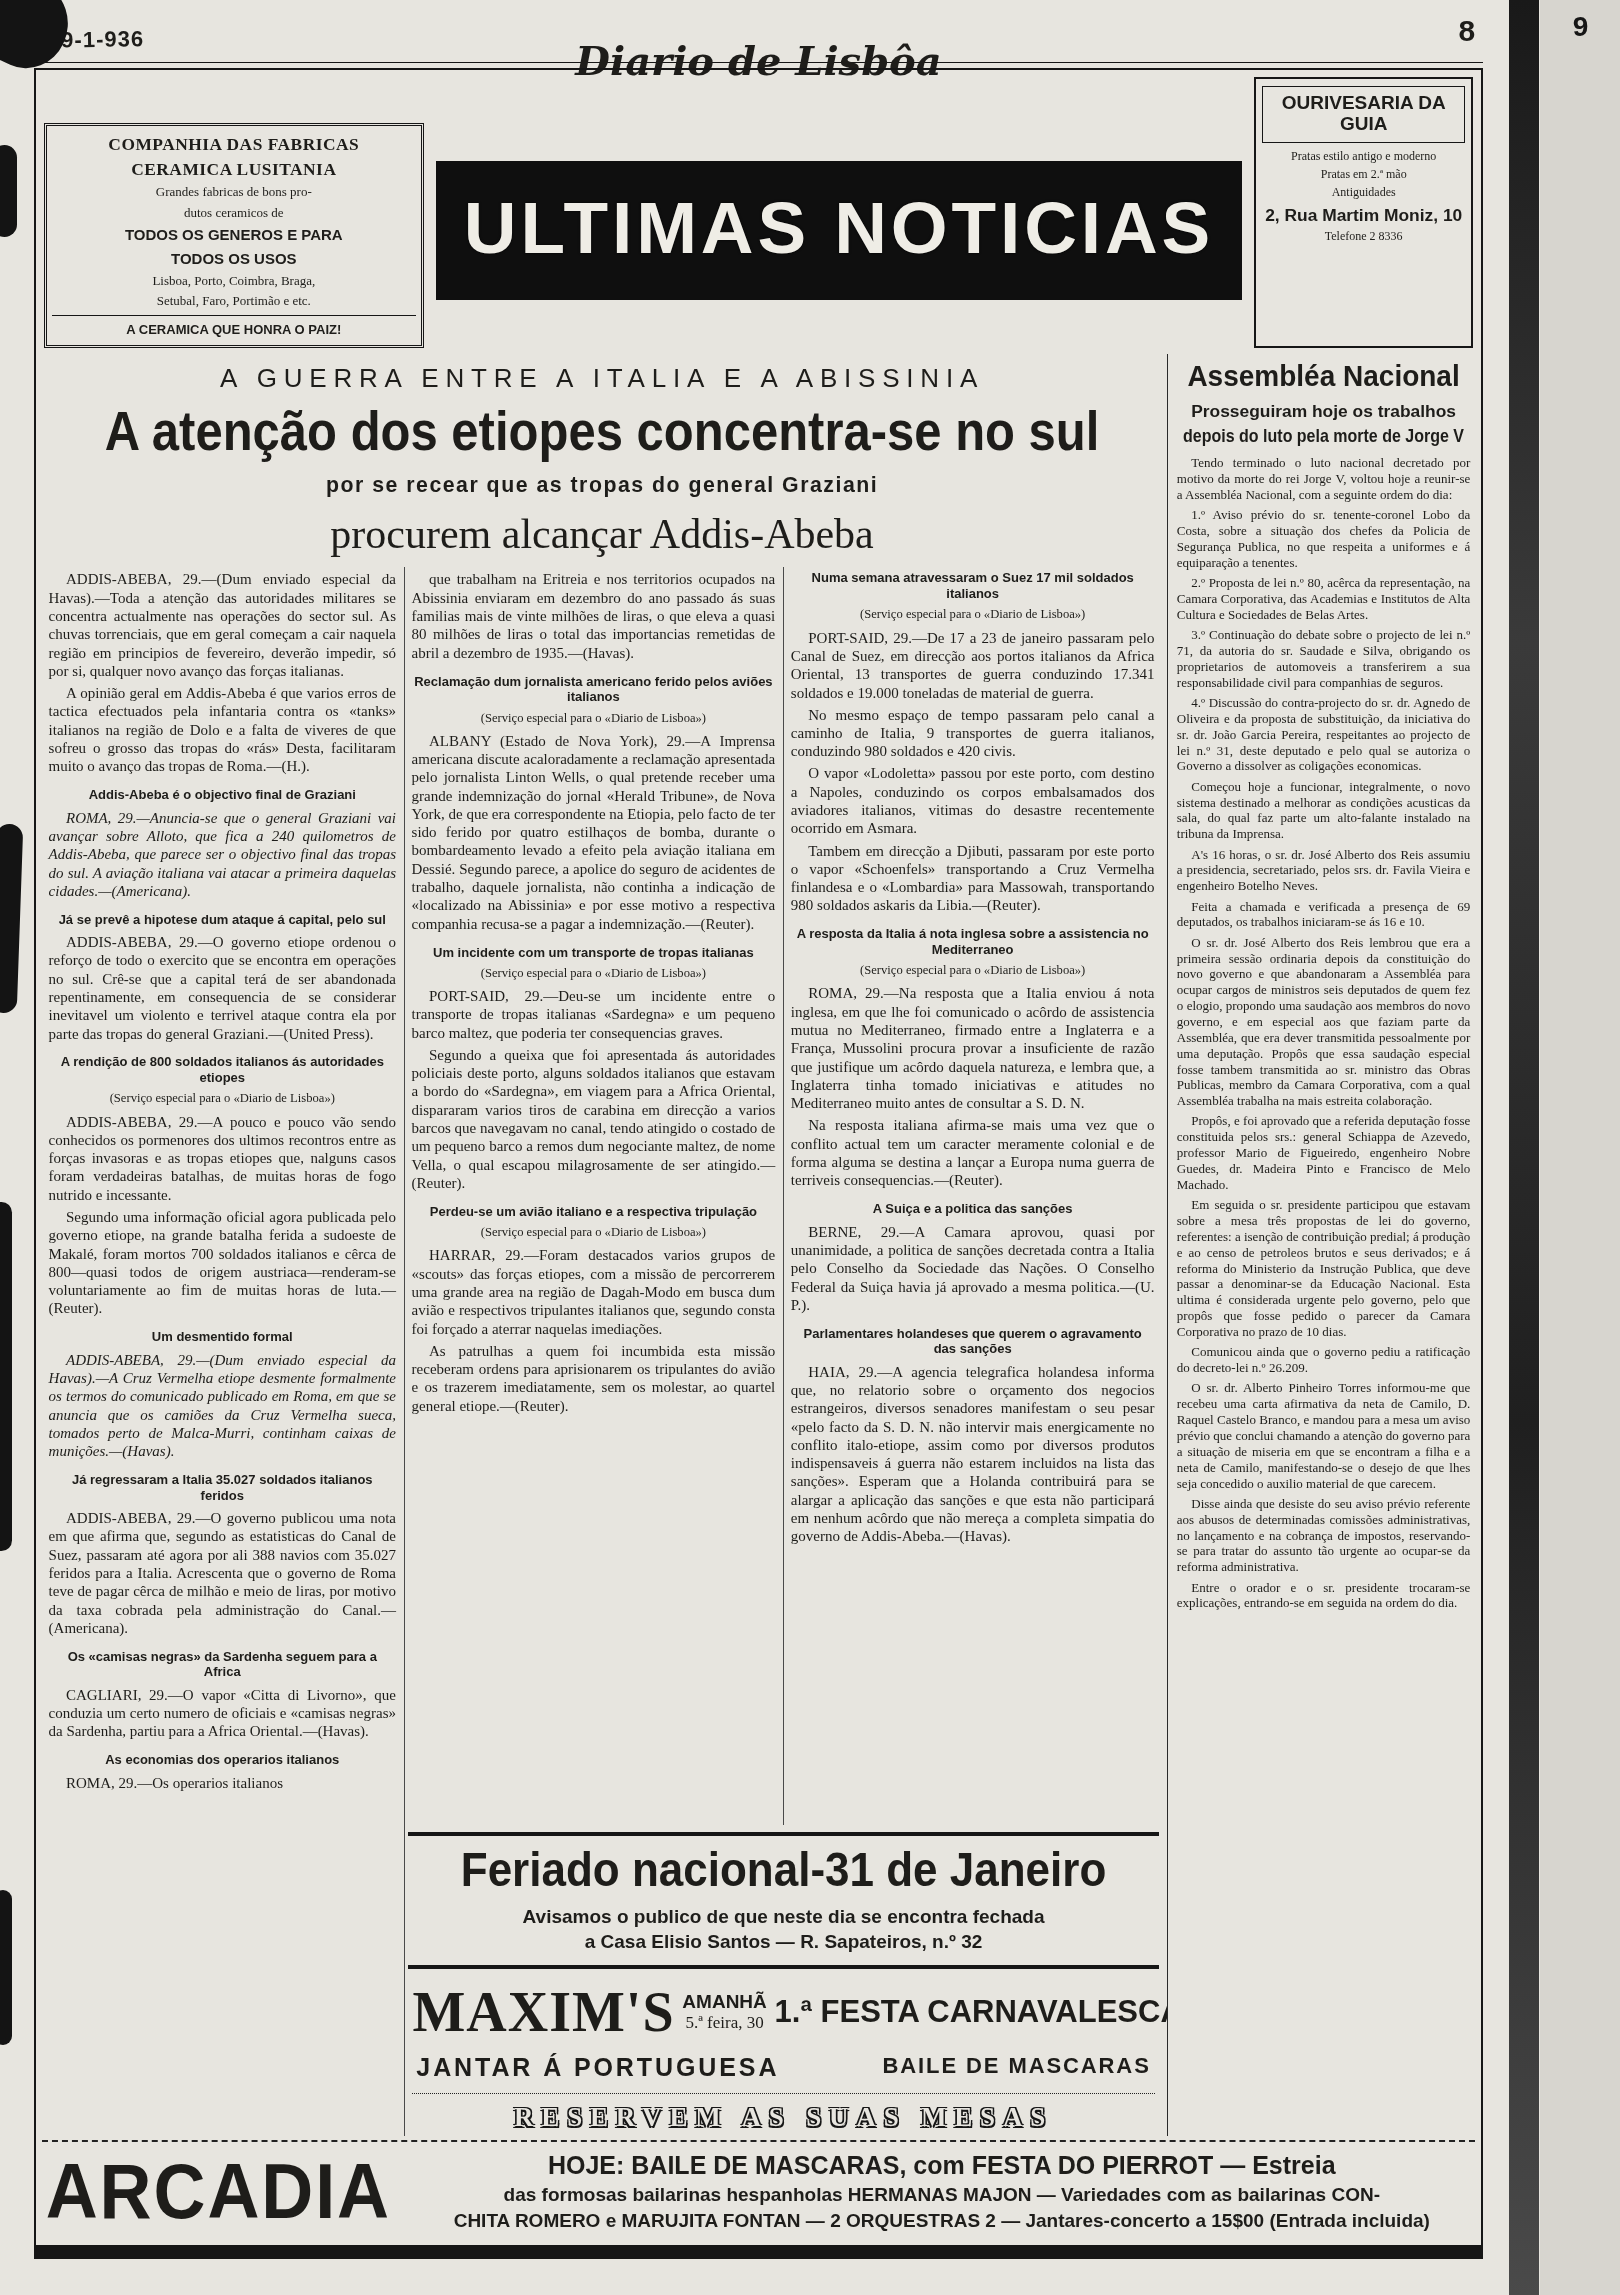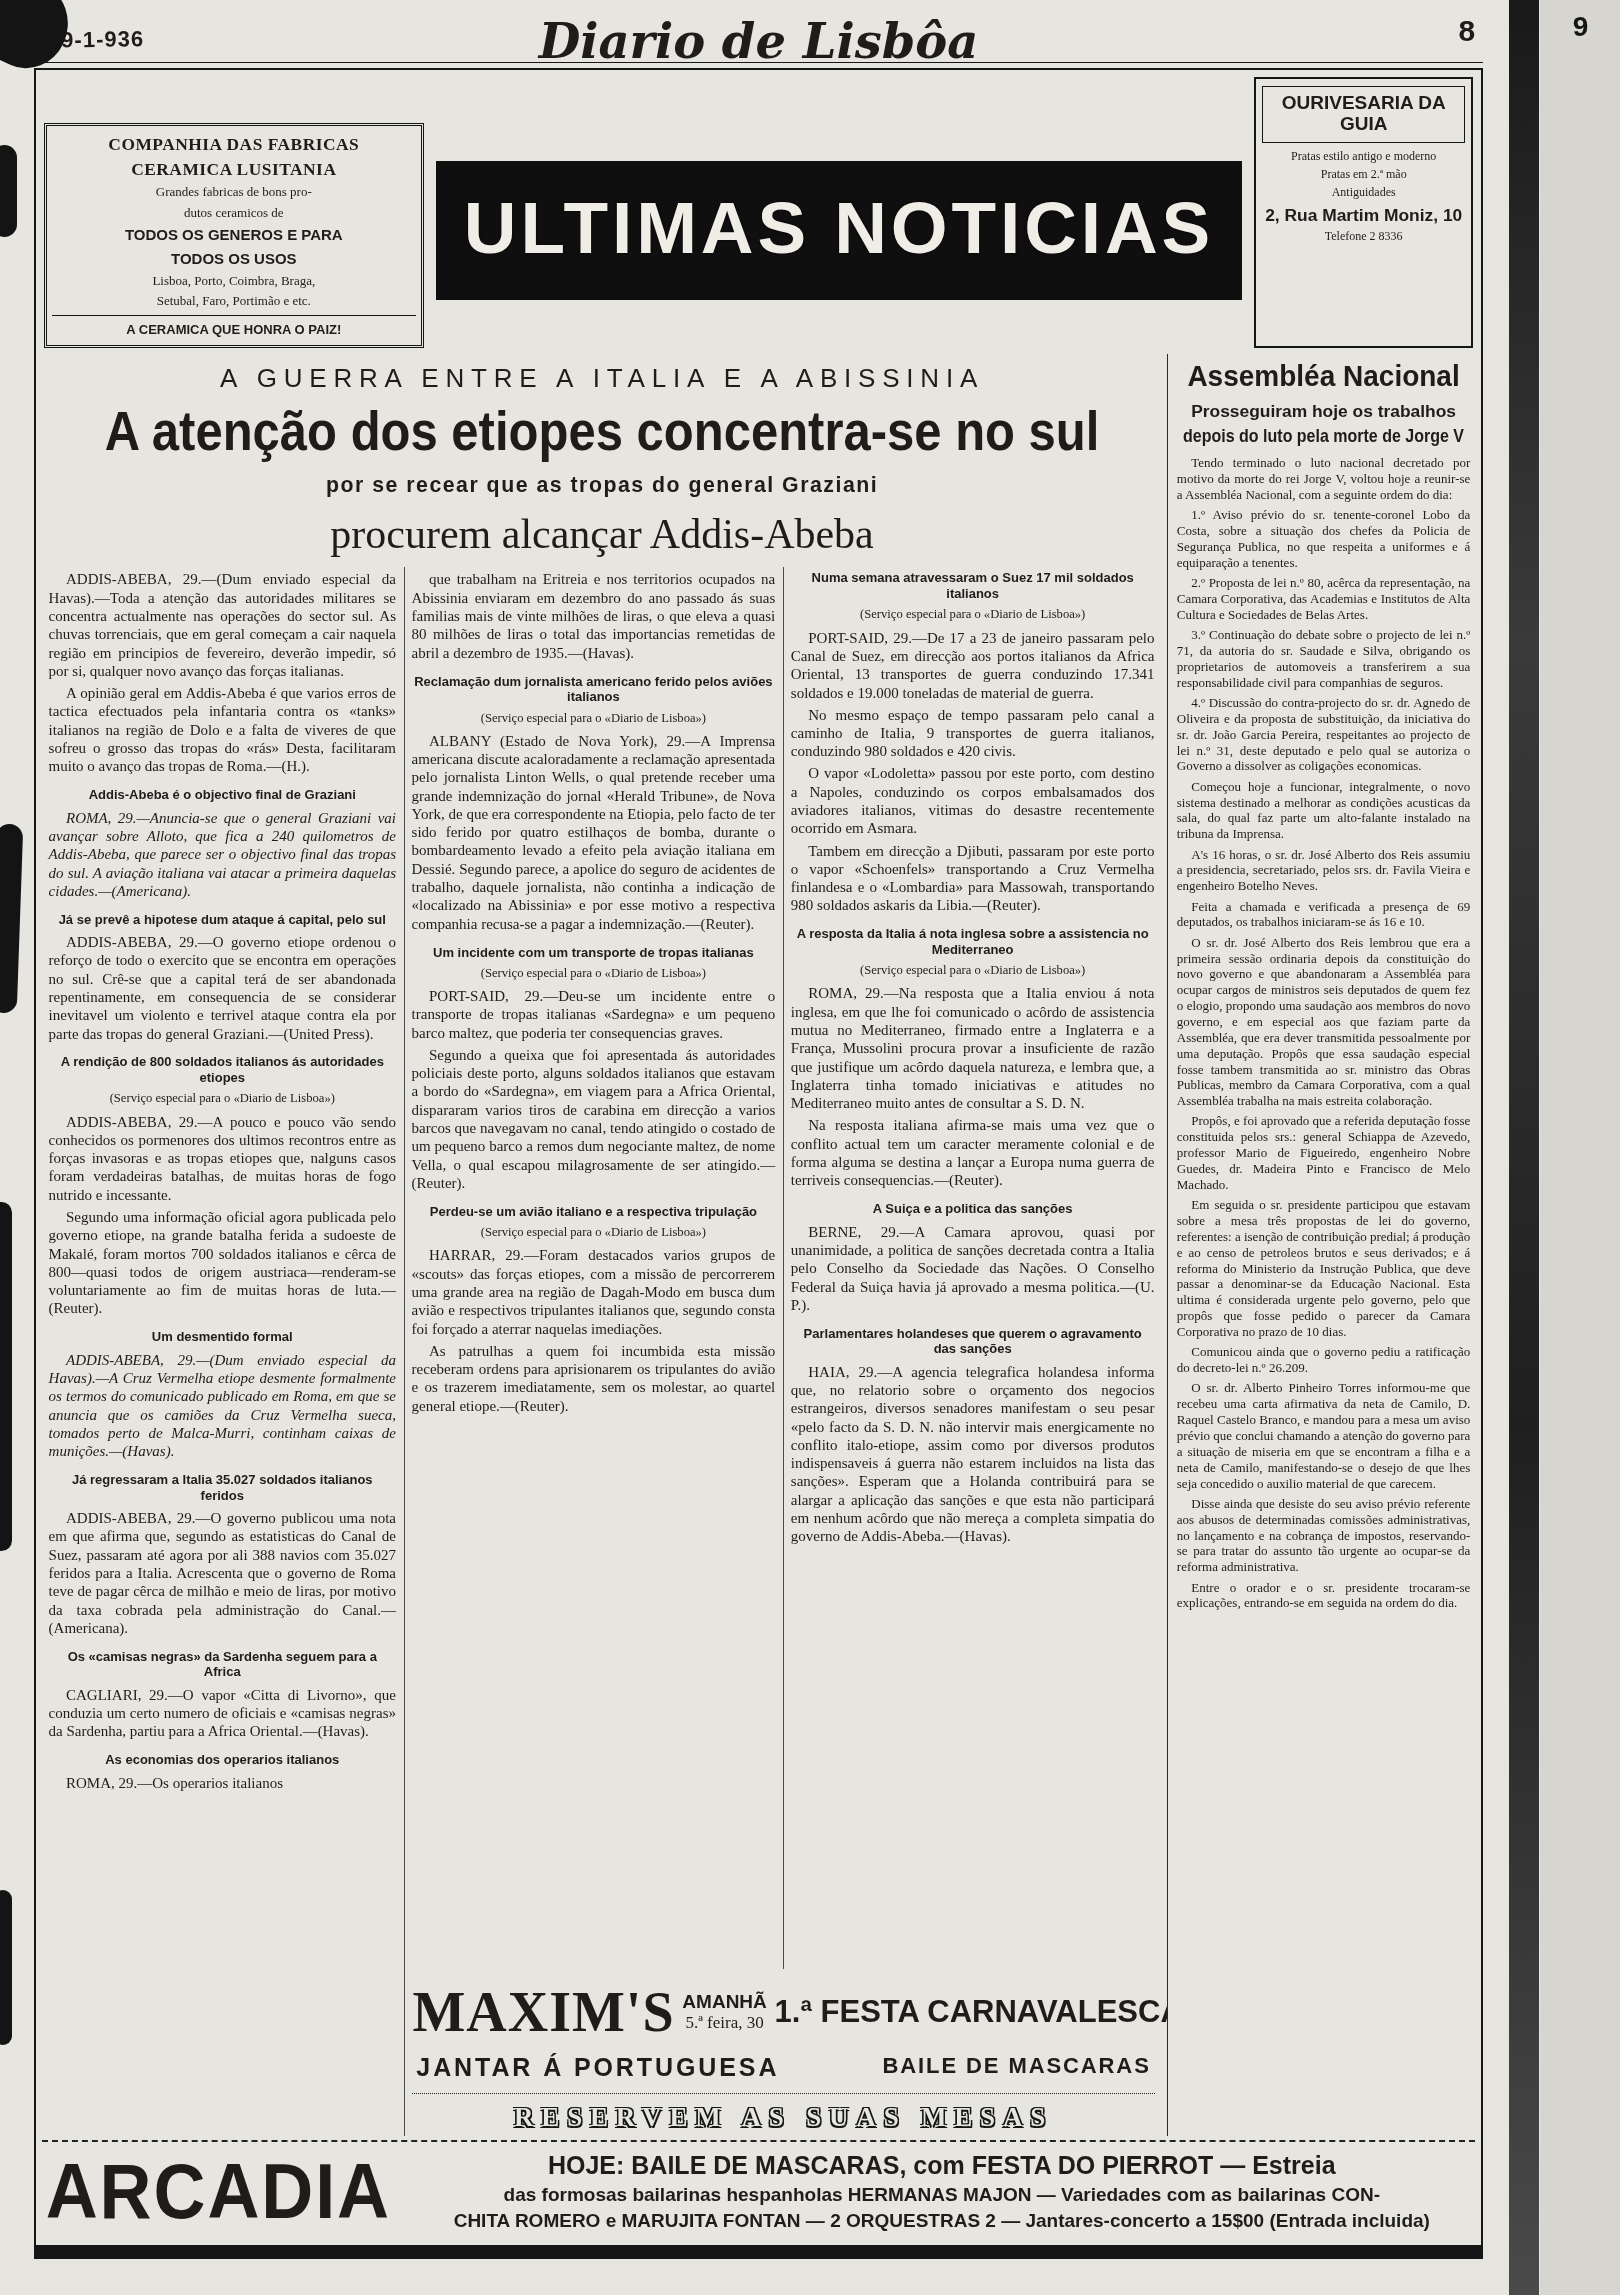--- a/index.html
+++ b/index.html
@@ -20,21 +20,21 @@
   .blob5{left:-5.8px;top:1890px;width:17.4px;height:155px;border-radius:14.5px;}
   .gutter{position:absolute;right:82px;top:0;width:30px;height:2295px;z-index:4;
     background:linear-gradient(180deg,#191919 0%,#3a3a3a 28%,#1f1f1f 62%,#4a4a4a 100%);
     filter:blur(0.5px);}
   .next-page{position:absolute;right:0;top:0;width:81px;height:2295px;background:#d7d5cf;z-index:4;}
   .next-num{margin-top:10.7px;text-align:center;font-family:"Liberation Sans",sans-serif;font-weight:bold;font-size:28px;color:#161616;}
 
   
   .header{position:absolute;top:14.5px;left:34px;width:1449px;height:47px;border-bottom:1.5px solid #161616;z-index:2;}
   .date{position:absolute;left:13.6px;top:12.6px;font-family:"Liberation Sans",sans-serif;font-weight:bold;font-size:22px;letter-spacing:1px;transform:rotate(-1deg);}
-  .masthead{text-align:center;font-family:"DejaVu Serif",serif;font-style:italic;font-weight:bold;font-size:48px;line-height:1.1;}
+  .masthead{text-align:center;font-family:"DejaVu Serif",serif;font-style:italic;font-weight:bold;font-size:40px;line-height:1.1;margin-top:24px;}
   .pagenum{position:absolute;right:7.8px;top:-1px;font-family:"Liberation Sans",sans-serif;font-weight:bold;font-size:30px;}
 
   
   .frame{position:absolute;left:34px;top:68px;width:1449px;height:2191px;box-sizing:border-box;
     border:2.4px solid #161616;border-bottom-width:14.5px;display:flex;flex-direction:column;overflow:hidden;z-index:2;}
 
   
   .banner{display:flex;gap:12.6px;margin:6.8px 7.8px 5.8px;height:271px;}
   .ad-left{width:380px;box-sizing:border-box;border:3.4px double #161616;padding:7.8px 4.8px;text-align:center;
     display:flex;flex-direction:column;justify-content:space-between;margin-top:46px;}
@@ -211,20 +211,25 @@
                   <p class="blk blk-credit">(Serviço especial para o «Diario de Lisboa»)</p>
                   <p class="blk blk-para">ROMA, 29.—Na resposta que a Italia enviou á nota inglesa, em que lhe foi comunicado o acôrdo de assistencia mutua no Mediterraneo, firmado entre a Inglaterra e a França, Mussolini procura provar a insuficiente de razão que justifique um acôrdo daquela natureza, e lembra que, a Inglaterra tinha tomado iniciativas e atitudes no Mediterraneo muito antes de consultar a S. D. N.</p>
                   <p class="blk blk-para">Na resposta italiana afirma-se mais uma vez que o conflito actual tem um caracter meramente colonial e de forma alguma se destina a lançar a Europa numa guerra de terriveis consequencias.—(Reuter).</p>
                   <p class="blk blk-subhead">A Suiça e a politica das sanções</p>
                   <p class="blk blk-para">BERNE, 29.—A Camara aprovou, quasi por unanimidade, a politica de sanções decretada contra a Italia pelo Conselho da Sociedade das Nações. O Conselho Federal da Suiça havia já aprovado a mesma politica.—(U. P.).</p>
                   <p class="blk blk-subhead">Parlamentares holandeses que querem o agravamento das sanções</p>
                   <p class="blk blk-para">HAIA, 29.—A agencia telegrafica holandesa informa que, no relatorio sobre o orçamento dos negocios estrangeiros, diversos senadores manifestam o seu pesar «pelo facto da S. D. N. não intervir mais energicamente no conflito italo-etiope, assim como por diversos produtos indispensaveis á guerra não estarem incluidos na lista das sanções». Esperam que a Holanda contribuirá para se alargar a aplicação das sanções e que esta não participará em nenhum acôrdo que não mereça a completa simpatia do governo de Addis-Abeba.—(Havas).</p>
                 </div>
             </div>
 
+            <div class="feriado">
+              <div class="fer-title">Feriado nacional-31 de Janeiro</div>
+              <div class="fer-l1">Avisamos o publico de que neste dia se encontra fechada</div>
+              <div class="fer-l2">a Casa Elisio Santos — R. Sapateiros, n.º 32</div>
+            </div>
 
             <div class="maxims">
               <div class="mx-row1">
                 <div class="mx-name">MAXIM'S</div>
                 <div class="mx-when">
                   <div class="mx-w1">AMANHÃ</div>
                   <div class="mx-w2">5.ª feira, 30</div>
                 </div>
                 <div class="mx-event">1.ª FESTA CARNAVALESCA</div>
               </div>

